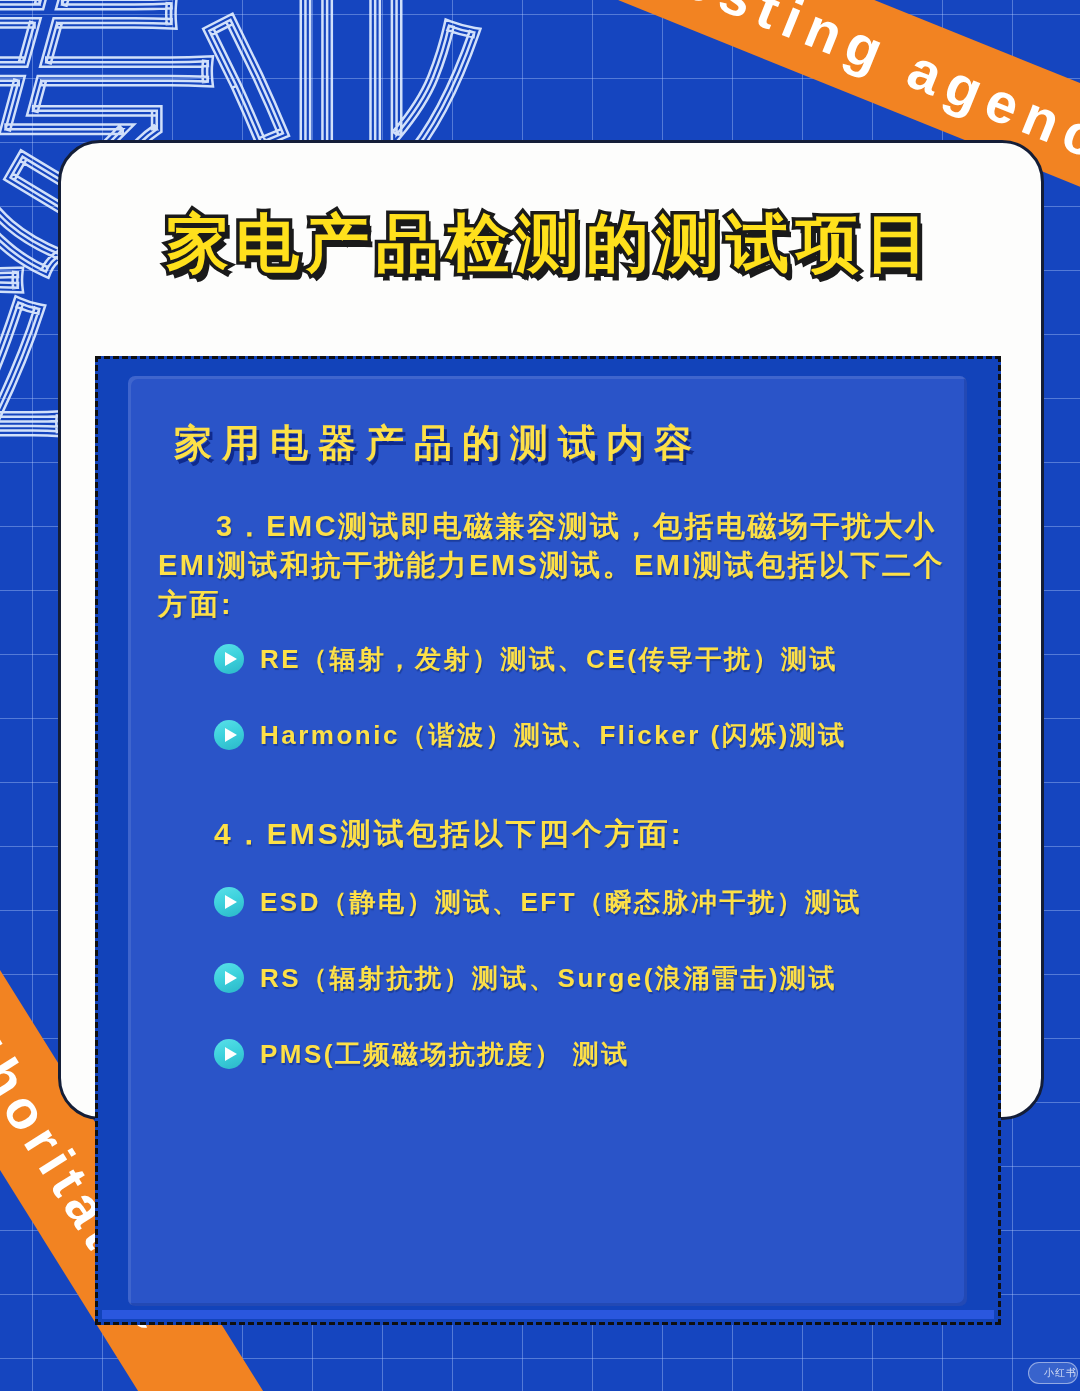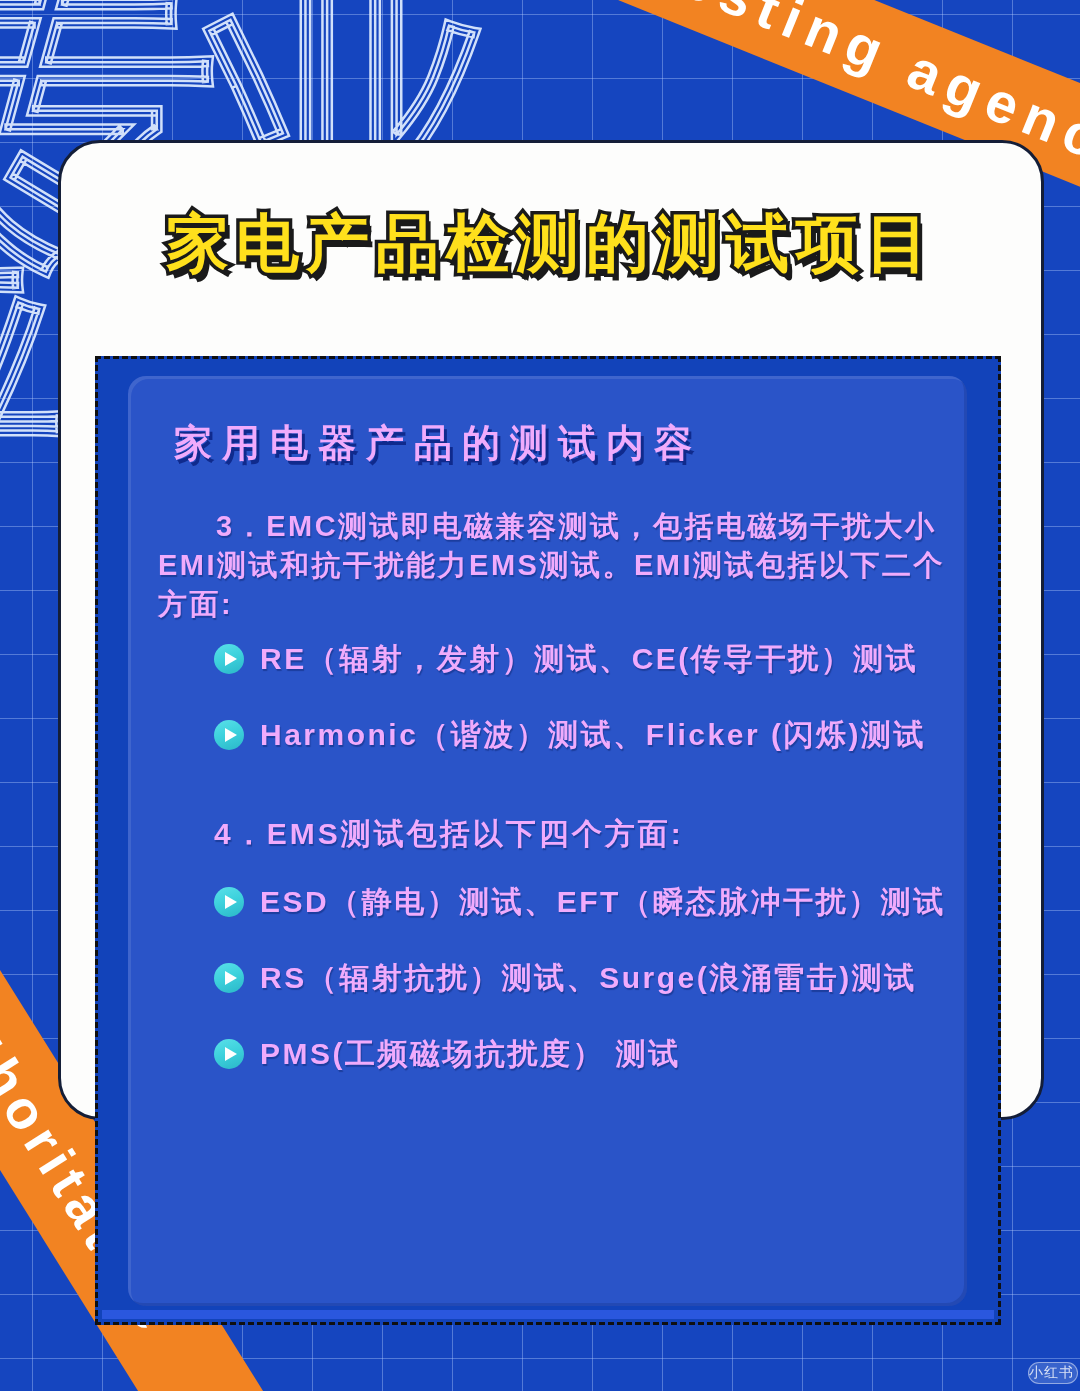--- a/index.html
+++ b/index.html
@@ -90,23 +90,23 @@
     border:3px dashed #101010;
   }
   .bottom-glow{
     position:absolute;left:4px;right:4px;bottom:3px;height:9px;
     background:#2d5ae2;opacity:.9;
   }
   .inner-panel{
     position:absolute;
     left:30px;top:17px;width:839px;height:930px;
     background:var(--panel-blue);
-    border-radius:18px;
+    border-radius:7px;
     box-shadow:inset 3px 3px 0 rgba(255,255,255,.10), inset -3px -3px 0 rgba(8,25,90,.18);
-    color:#f0abfc;
+    color:#fde047;
     padding:42px 23px 0 30px;
   }
   .panel-heading{
     margin-left:16px;
     font-size:38px;
     font-weight:800;
     letter-spacing:10px;
     white-space:nowrap;
     text-shadow:3px 4px 0 rgba(10,35,130,.85);
   }
@@ -134,21 +134,21 @@
     display:flex;align-items:center;justify-content:center;
   }
   .b-tri{
     width:0;height:0;margin-left:4px;
     border-left:12px solid #fff;
     border-top:7px solid transparent;
     border-bottom:7px solid transparent;
   }
   .b-text{
     margin-left:16px;
-    font-size:30px;
+    font-size:26px;
     font-weight:700;
     letter-spacing:2.5px;
     white-space:nowrap;
     text-shadow:1px 2px 1px rgba(0,20,80,.35);
   }
   .sec-heading{
     margin-top:62px;
     margin-left:56px;
     font-size:30px;
     font-weight:700;
@@ -157,24 +157,23 @@
     text-shadow:1px 2px 1px rgba(0,20,80,.35);
   }
   
   .watermark{
     position:absolute;
     left:1028px;top:1362px;width:50px;height:22px;
     border-radius:11px;
     background:rgba(140,168,235,.30);
     border:1px solid rgba(255,255,255,.45);
     color:rgba(255,255,255,.8);
-    font-size:14px;line-height:20px;text-align:left;
+    font-size:10px;line-height:20px;text-align:right;
     letter-spacing:1px;
     z-index:4;
-    font-family:Liberation Serif, serif;
   }
 </style>
 </head>
 <body>
 
 <span class="bg-char c0">专</span>
 <span class="bg-char c1">业</span>
 <span class="bg-char c2">检</span>
 
 <div class="ribbon ribbon-top">

